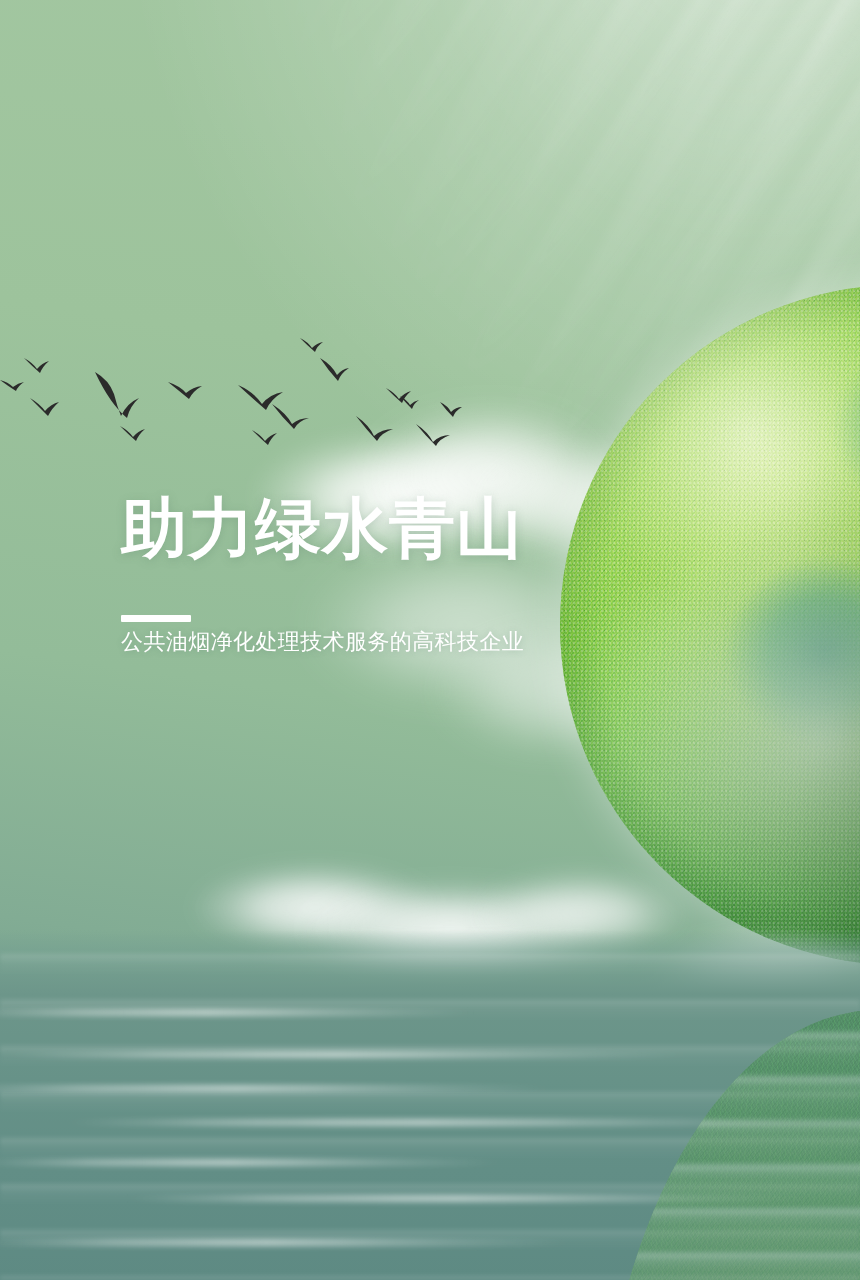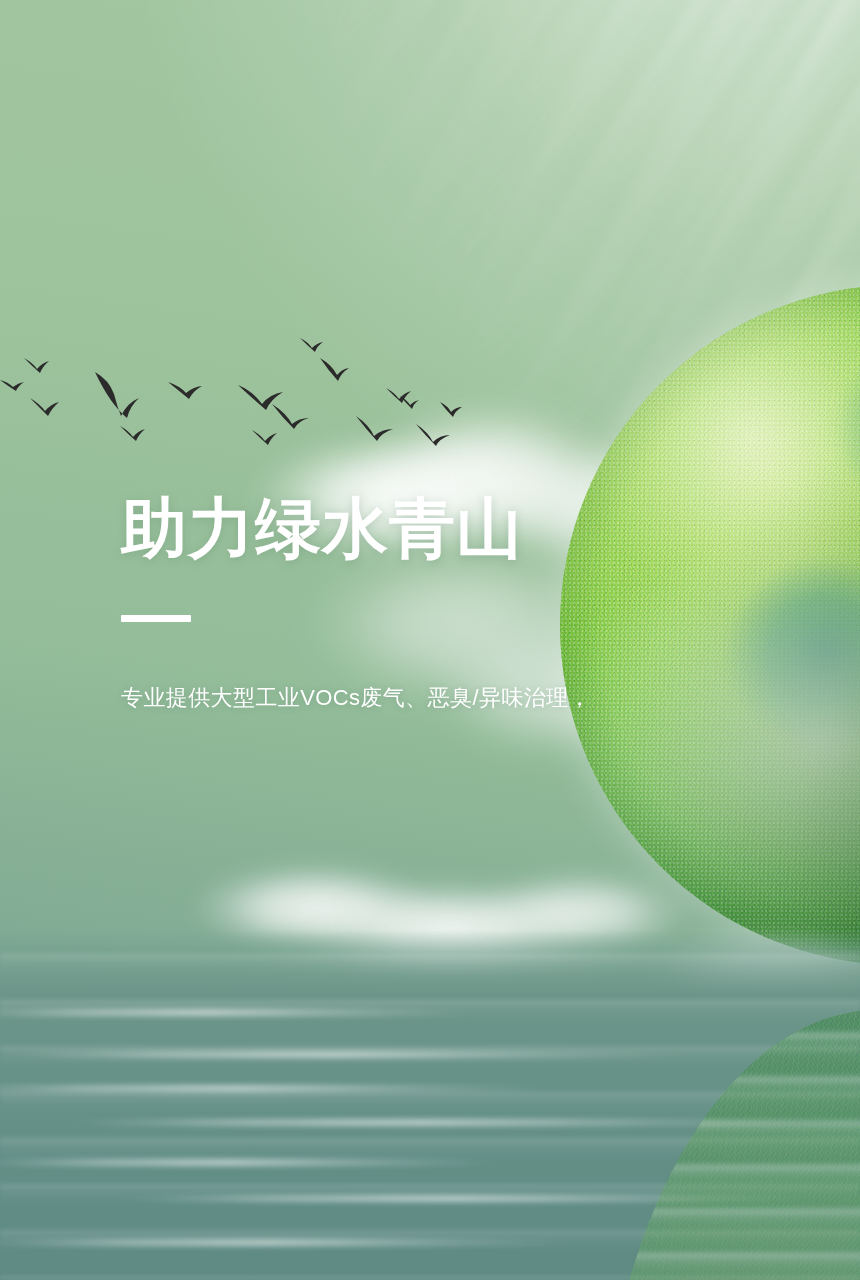--- a/index.html
+++ b/index.html
@@ -288,16 +288,16 @@
         <path d="M356 86 q13 9 18 20 q8 -7 19 -7 q-12 4 -16 12 q-11 -12 -21 -25z"></path>
         <path d="M416 94 q12 8 17 18 q7 -7 17 -7 q-11 4 -14 11 q-11 -11 -20 -22z"></path>
         <path d="M440 72 q8 4 11 10 q5 -5 11 -5 q-7 4 -9 10 q-7 -7 -13 -15z"></path>
       </g>
     </svg>
   </div>
 
   <div class="copy">
     <h1 class="headline">助力绿水青山</h1>
     <div class="rule"></div>
-    <p class="sub" style="margin-top:56px;">专业提供大型工业VOCs废气、恶臭/异味治理，</p>
+    <p class="sub" style="margin-top:0;">公共油烟净化处理技术服务的高科技企业</p>
   </div>
 
 </div>
 
 </body></html>

